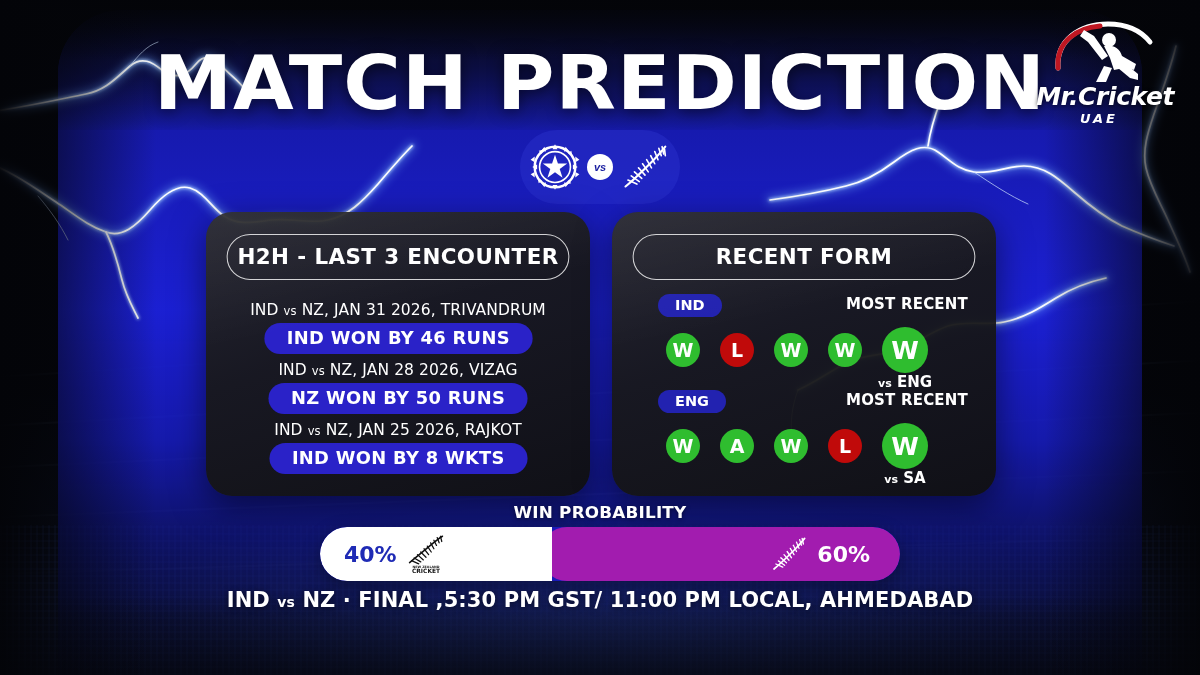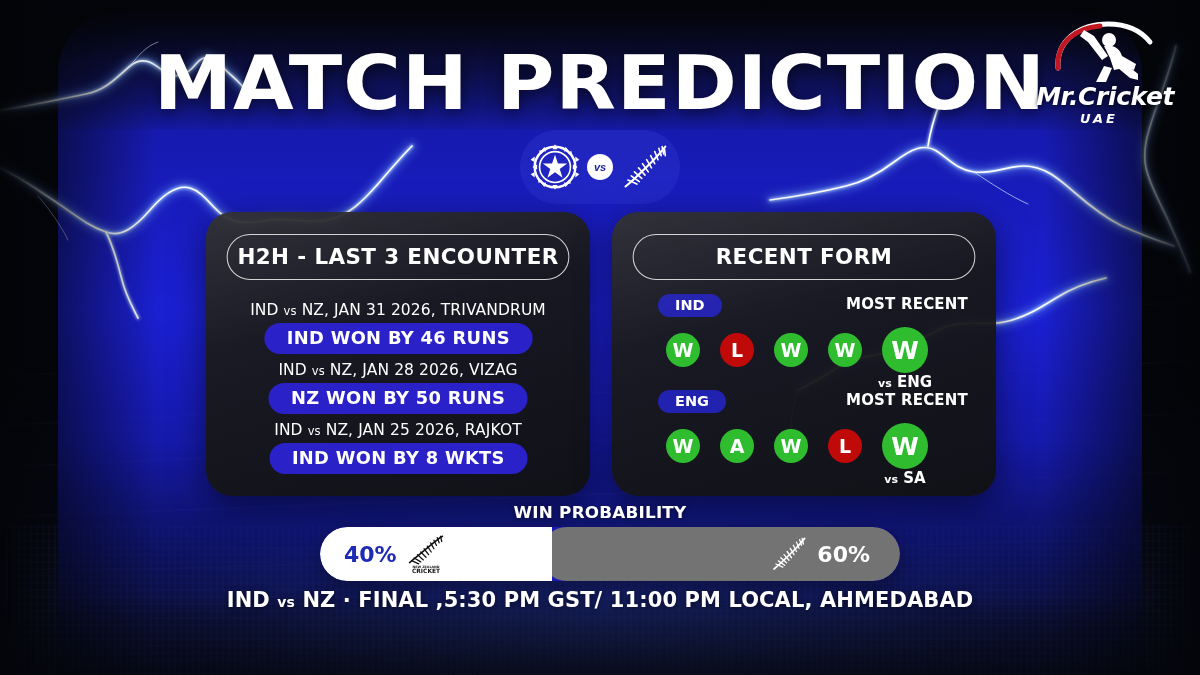--- a/index.html
+++ b/index.html
@@ -198,21 +198,21 @@
     border-radius:27px; overflow:hidden; background:#1a1ab8;
     box-shadow:0 6px 18px rgba(0,0,0,.35);
   }
   .wp-left{
     position:absolute; left:0; top:0; bottom:0; width:40%;
     background:#ffffff; border-radius:27px 0 0 27px;
     display:flex; align-items:center; gap:6px; padding-left:24px;
   }
   .wp-right{
     position:absolute; right:0; top:0; bottom:0; width:62%;
-    background:#737373; border-radius:27px;
+    background:#a21caf; border-radius:27px;
     display:flex; align-items:center; justify-content:flex-end; gap:8px; padding-right:30px;
   }
   .wp-pct-l{ color:#1f2bb5; font-weight:bold; font-size:22px; font-family:"DejaVu Sans", sans-serif; }
   .wp-pct-r{ color:#fff; font-weight:bold; font-size:22px; font-family:"DejaVu Sans", sans-serif; }
 
   .match-line{
     position:absolute; left:0; right:0; top:588px; text-align:center;
     color:#fff; font-weight:bold; font-size:21px; letter-spacing:.1px;
     font-family:"DejaVu Sans", sans-serif;
     text-shadow:0 1px 6px rgba(0,0,0,.6);

